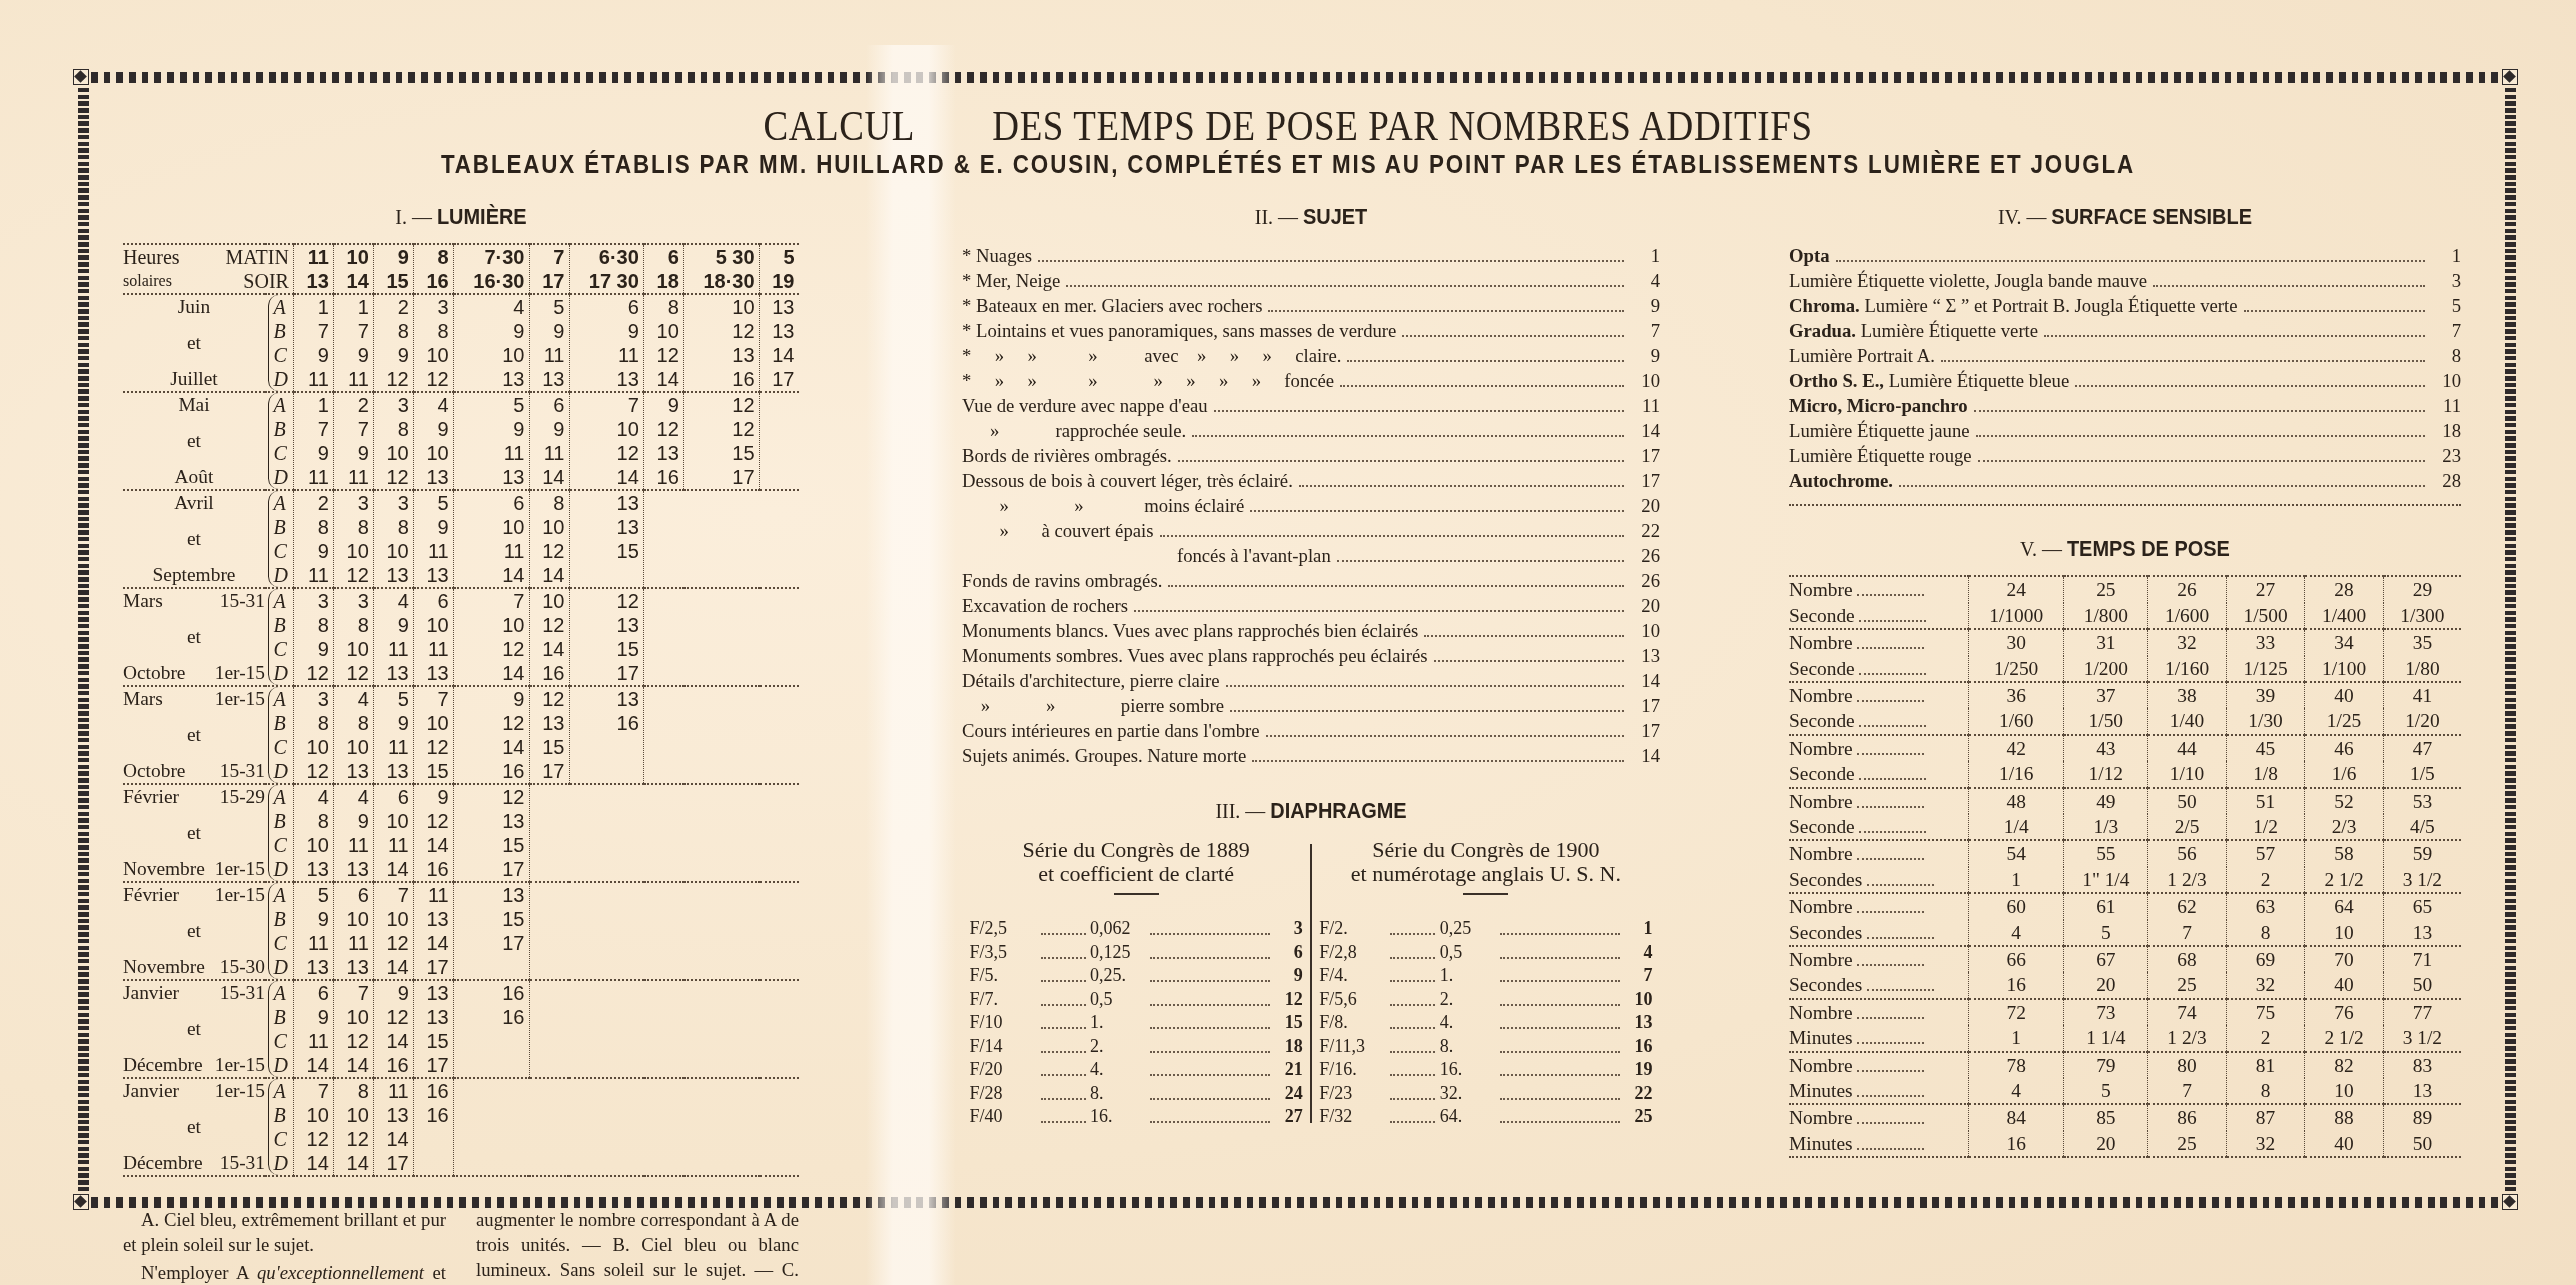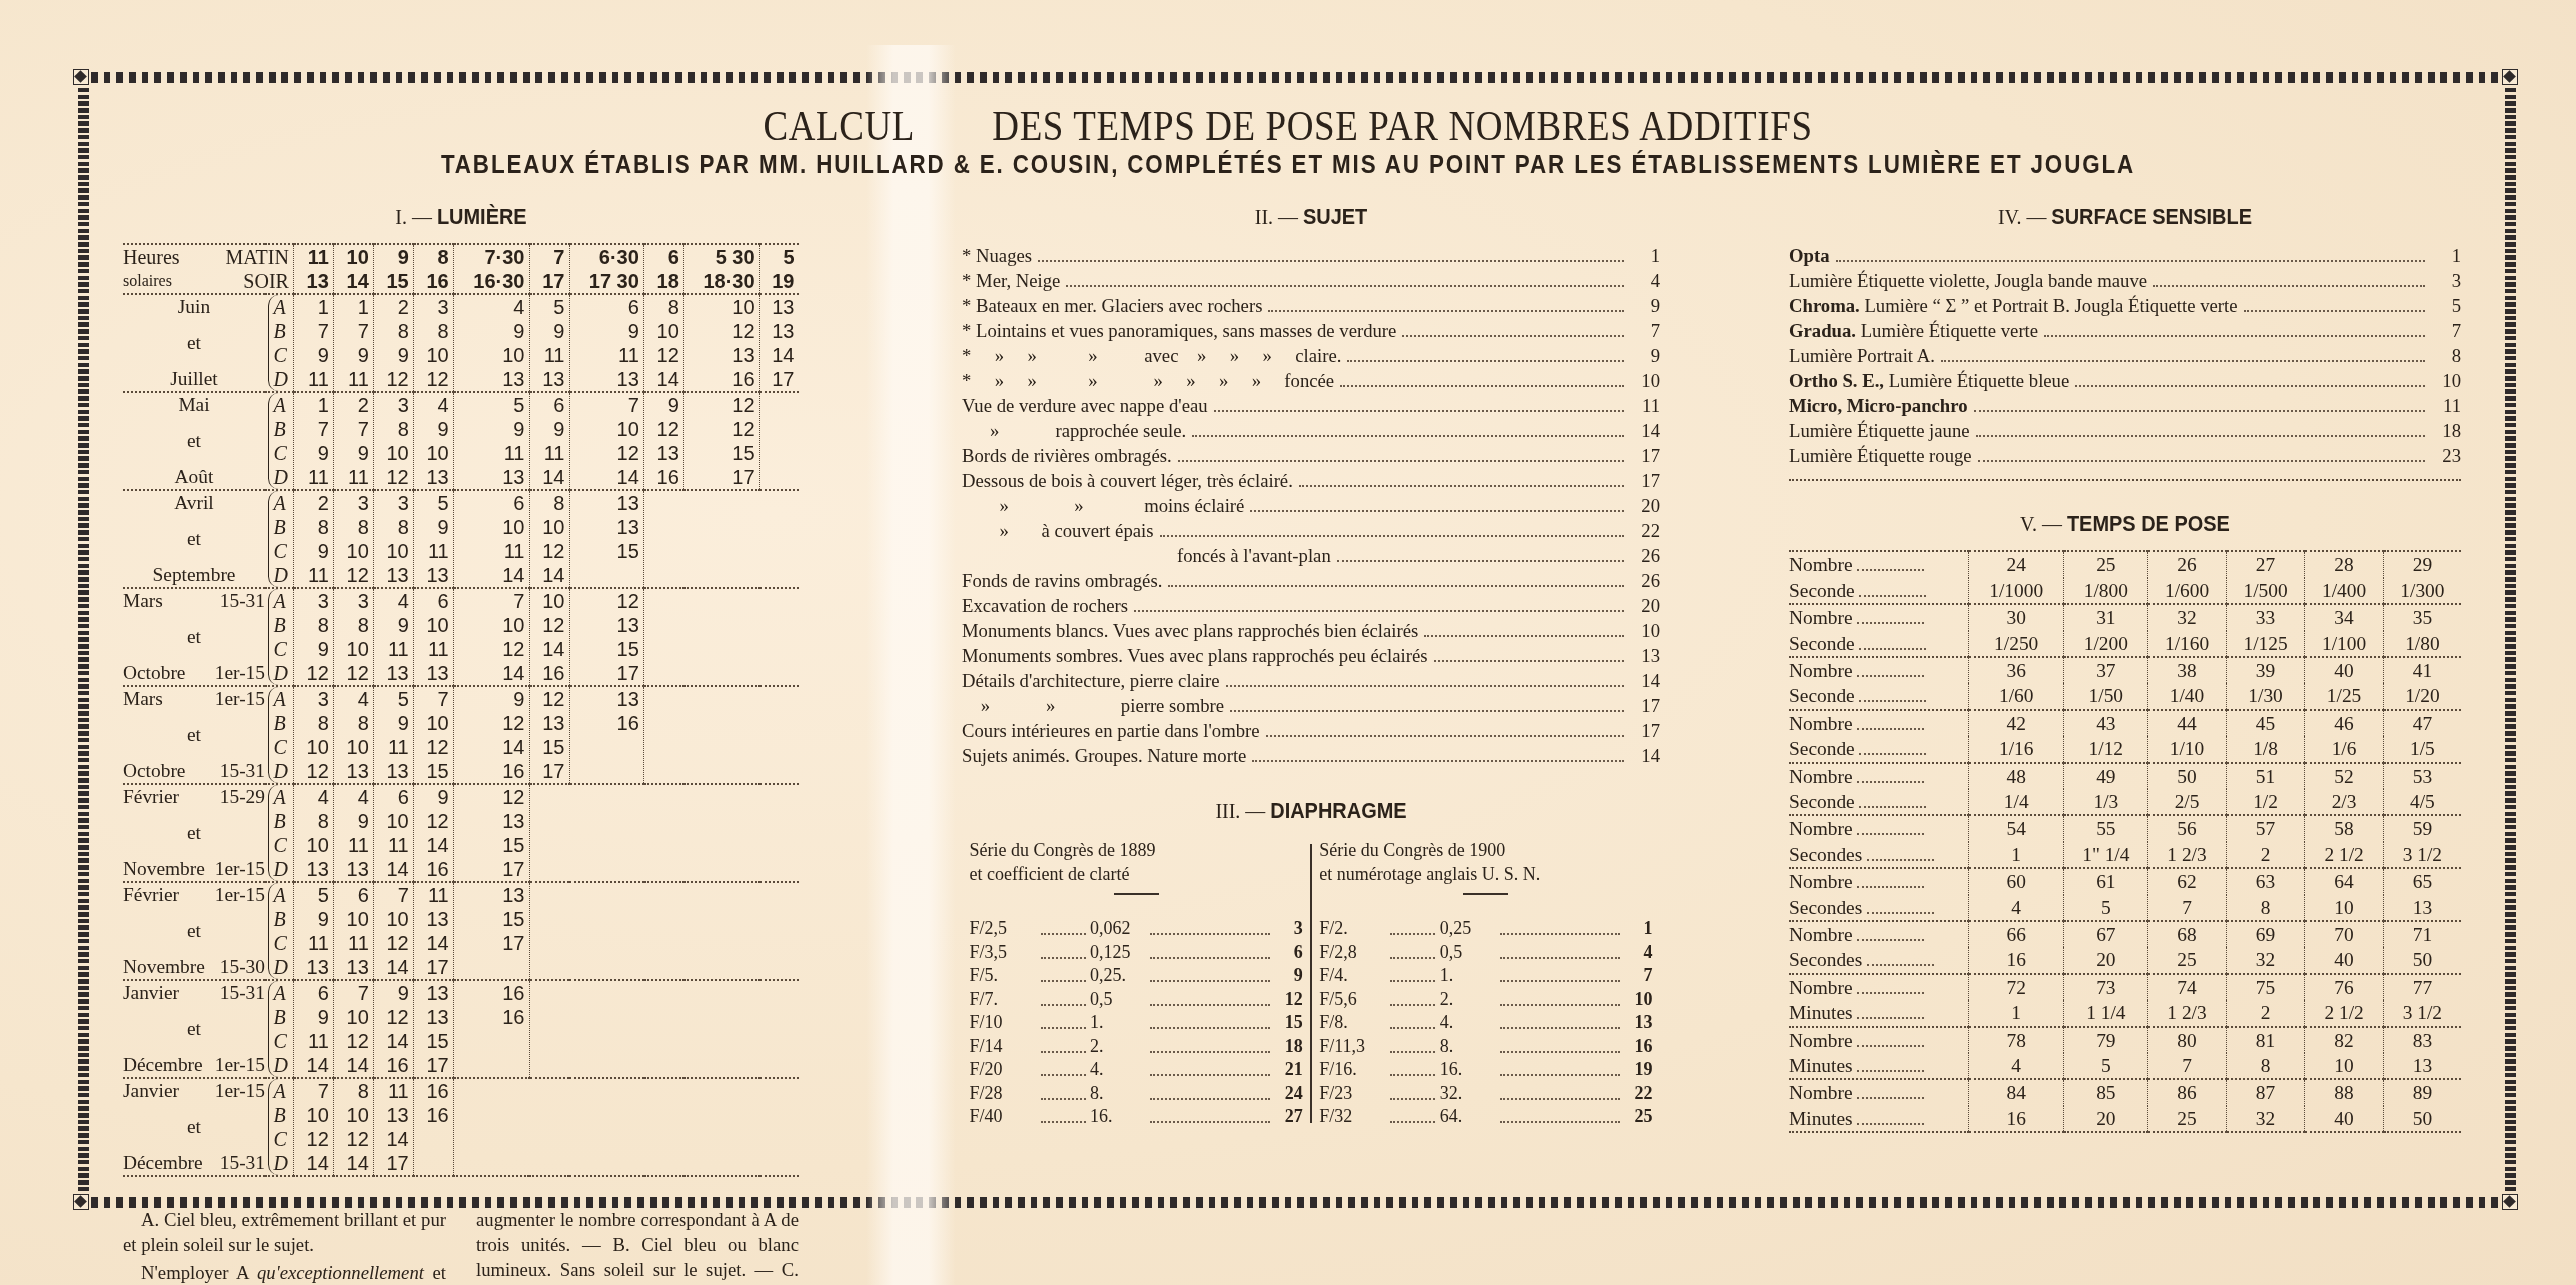--- a/index.html
+++ b/index.html
@@ -50,21 +50,21 @@
   
   .lrow{display:flex;align-items:baseline;font-size:18.7px;line-height:25px;}
   .lrow .txt{white-space:nowrap;}
   .lrow .dots{flex:1;border-bottom:2.2px dotted #6a5a4a;margin:0 6px 5.2px 6px;}
   .lrow .val{min-width:30px;text-align:right;}
 
   
   .diaph{display:flex;margin-top:6px;}
   .diaph .half{flex:1;padding:0 7.5px;}
   .diaph .sep{width:1.5px;background:#3a3028;margin:6px 0;}
-  .diaph .hd{text-align:left;font-size:18px;line-height:24px;}
+  .diaph .hd{text-align:center;font-size:22px;line-height:24px;}
   .diaph .rule{width:45px;height:1.5px;background:#3a3028;margin:7.5px auto 22.4px auto;}
   .drow{display:flex;align-items:flex-end;font-size:18px;line-height:23.5px;}
   .drow .f{width:71px;}
   .drow .d{flex:0 0 45px;border-bottom:2.2px dotted #6a5a4a;margin:0 4.5px 5.2px 0;}
   .drow .c{width:60px;}
   .drow .d2{flex:1;border-bottom:2.2px dotted #6a5a4a;margin:0 6px 5.2px 0;}
   .drow .n{width:27px;text-align:right;font-weight:bold;}
 
   
   table.tp{border-collapse:collapse;width:100%;font-size:19.4px;line-height:25.4px;}
@@ -1381,20 +1381,25 @@
       <div class="lrow">
         <span class="txt"><span>Lumière Étiquette jaune</span></span>
         <span class="dots"></span>
         <span class="val">18</span>
       </div>
       <div class="lrow">
         <span class="txt"><span>Lumière Étiquette rouge</span></span>
         <span class="dots"></span>
         <span class="val">23</span>
       </div>
+      <div class="lrow">
+        <span class="txt"><b>Autochrome.</b></span>
+        <span class="dots"></span>
+        <span class="val">28</span>
+      </div>
     </div>
   <div class="surface-end"></div>
 
   <div class="sec-title" style="margin-top:30px;">
     <span>V. — </span><b>TEMPS DE POSE</b>
   </div>
   <table class="tp">
     <tbody id="tp-body">
         <tr class="top">
           <td class="l"><span>Nombre</span><span class="lbldots"></span></td>

